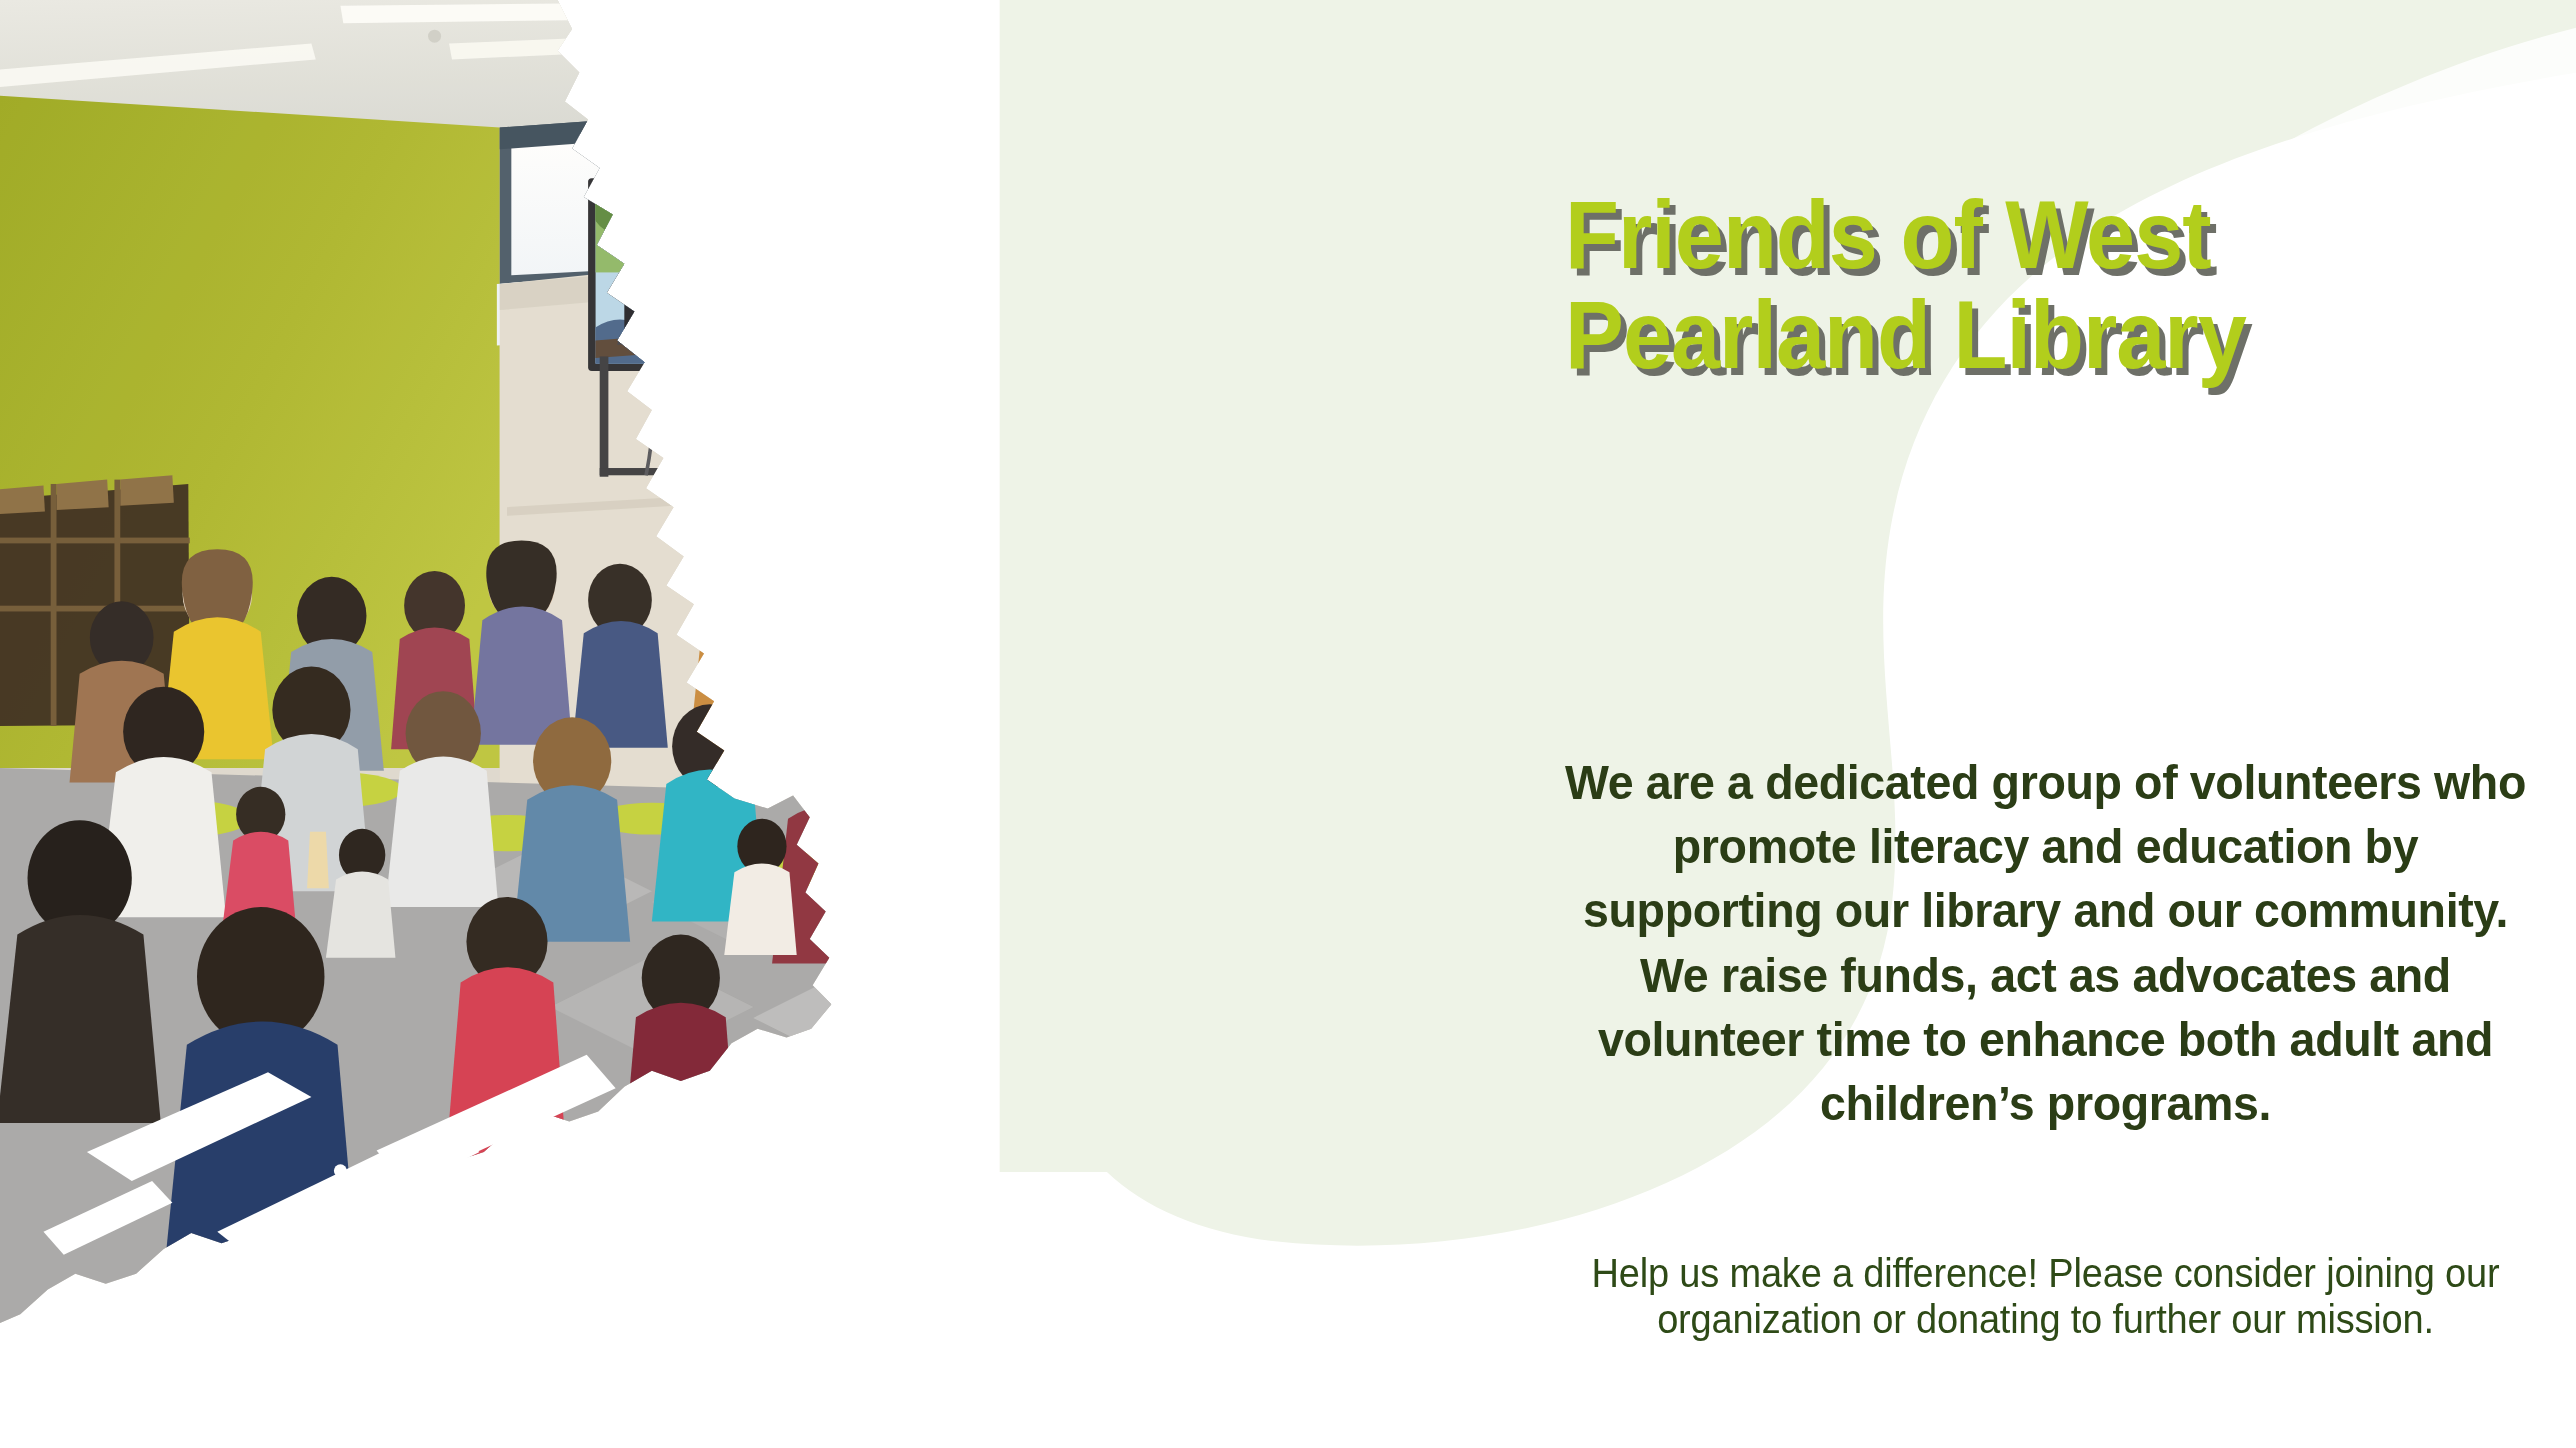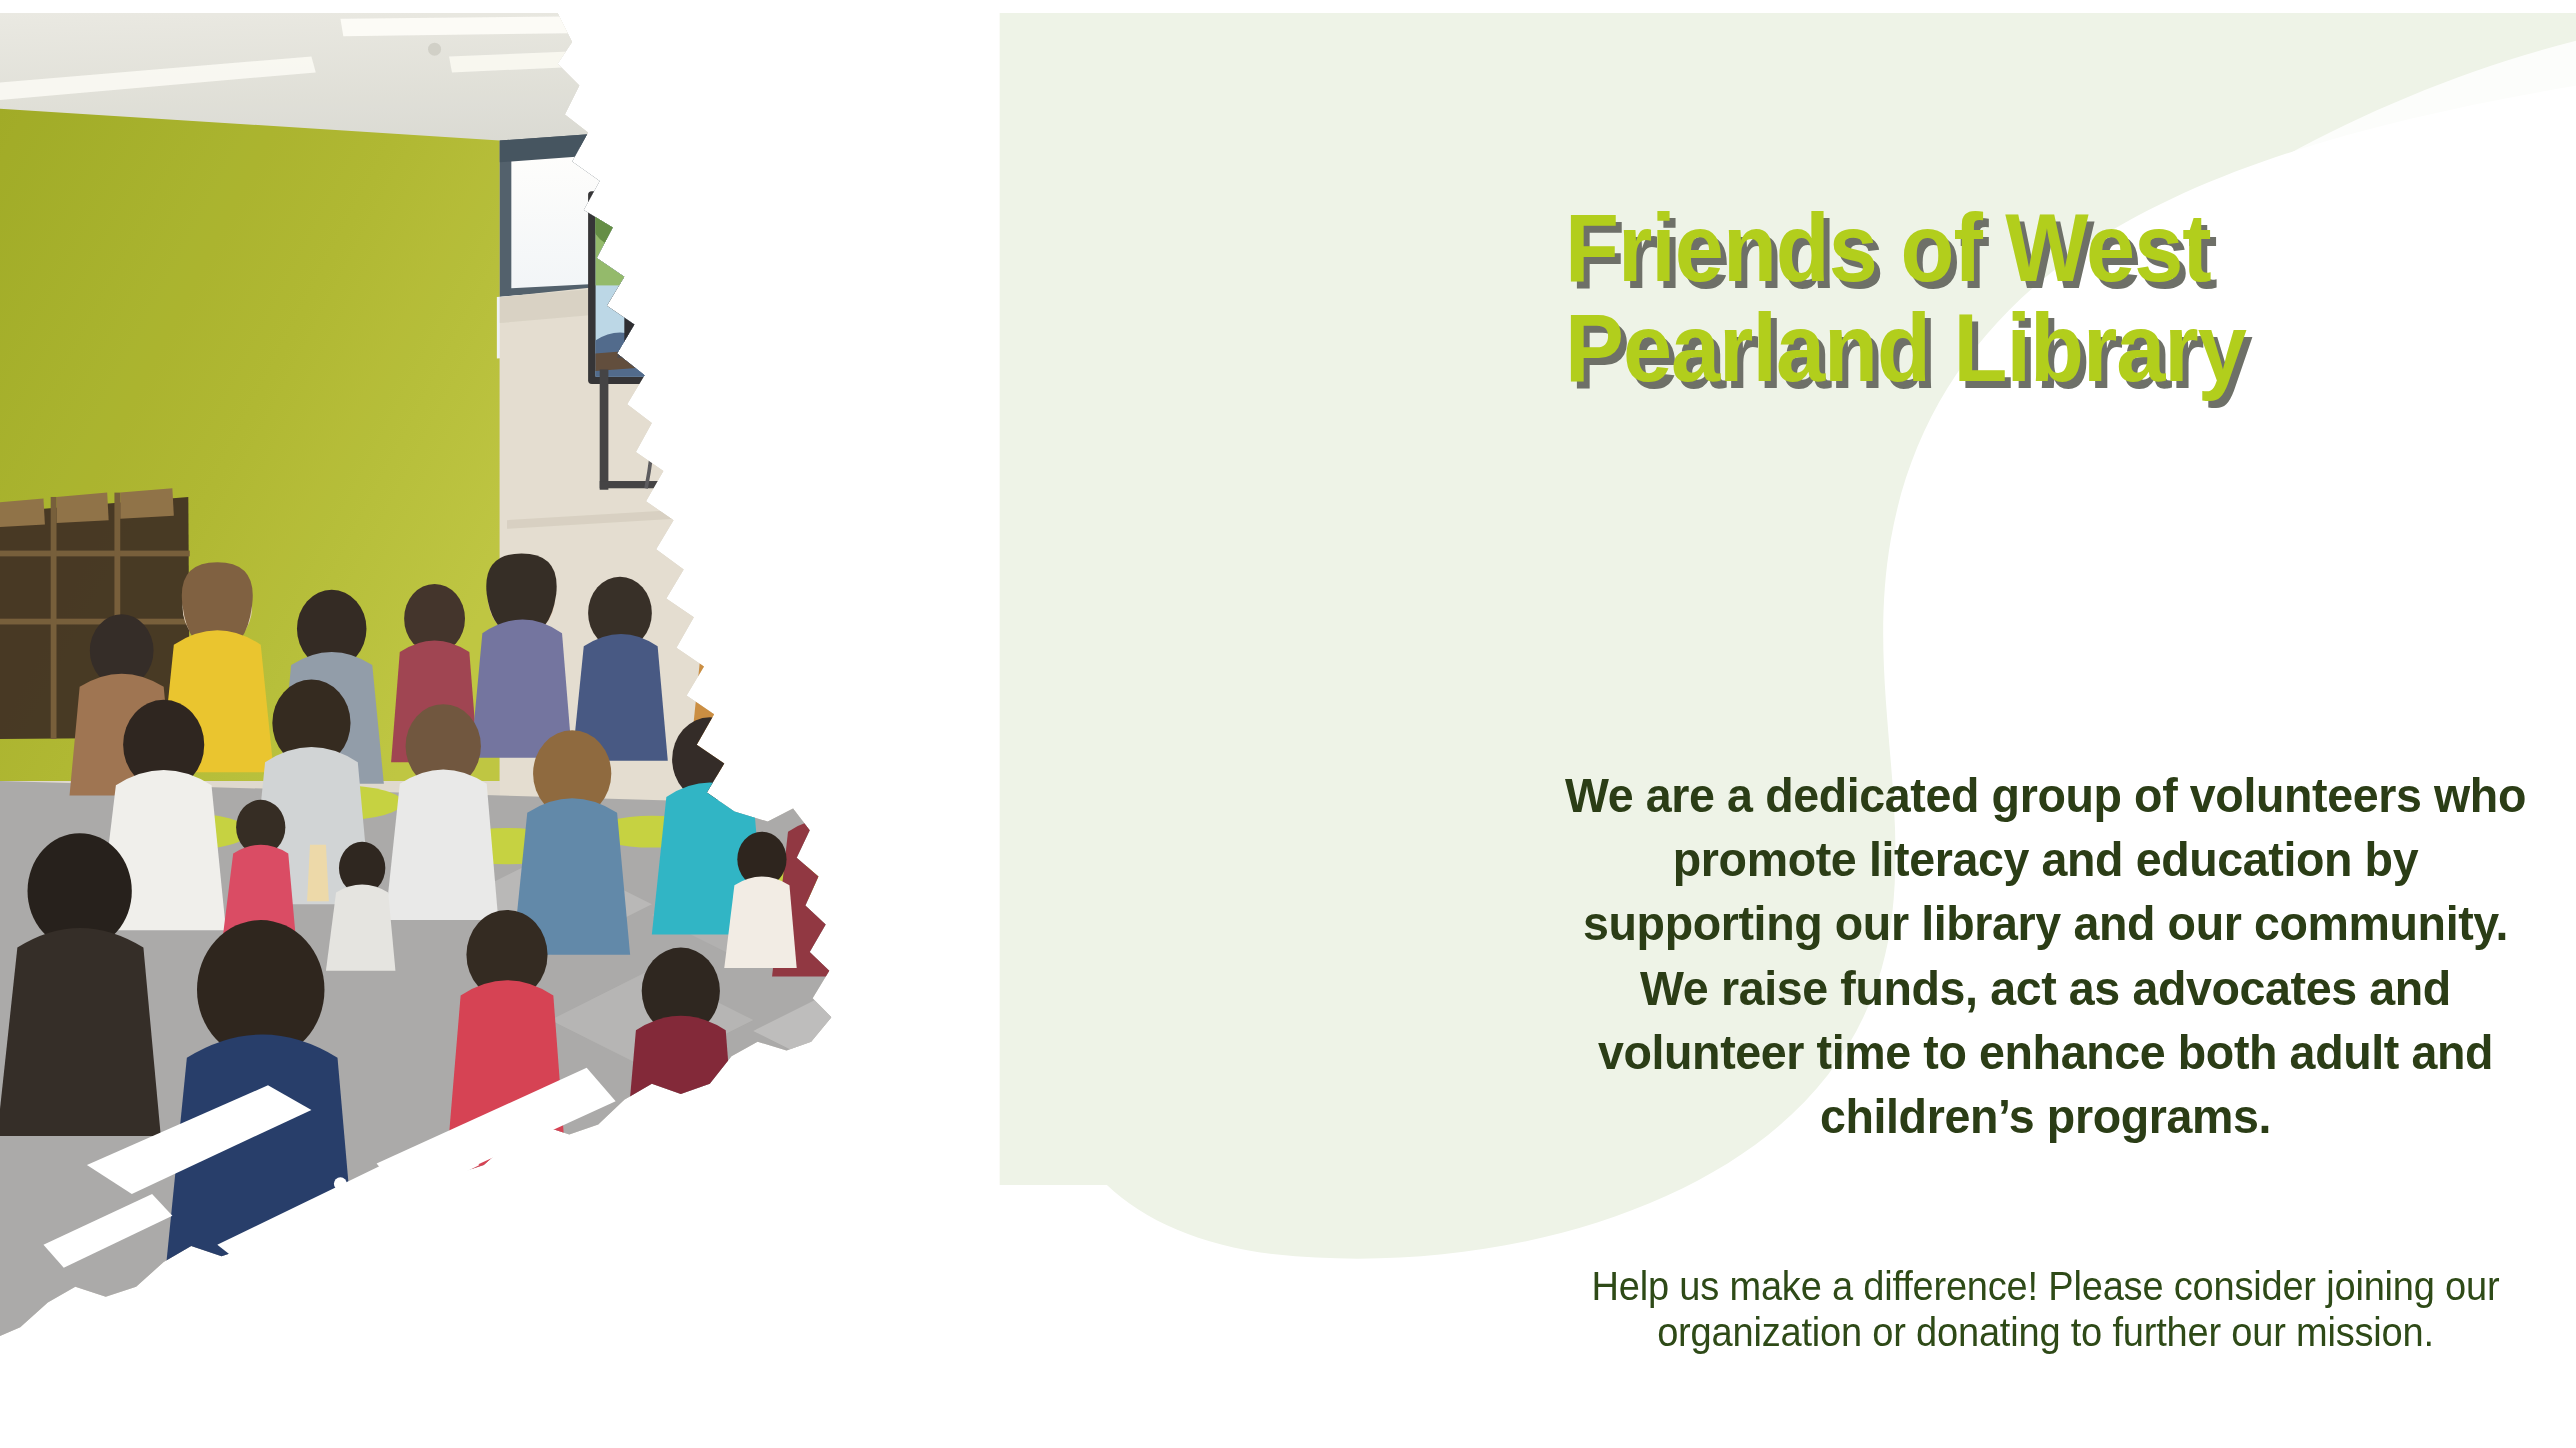--- a/index.html
+++ b/index.html
@@ -2,21 +2,21 @@
 <html style="font-size:11.6px"><head>
 <meta charset="utf-8">
 <title>Friends of West Pearland Library</title>
 <style>
   * { margin:0; padding:0; box-sizing:border-box; }
   html, body {
     width:2576px; height:1449px; overflow:hidden;
     background:#ffffff;
     font-family:"Liberation Sans", sans-serif;
   }
-  #slide { position:relative; width:2576px; height:1387px; background:#ffffff; overflow:hidden;margin-top:13px; }
+  #slide { position:relative; width:2576px; height:1387px; background:#ffffff; overflow:hidden; }
 
   
   .bg-layer { position:absolute; inset:0; }
   .bg-svg { position:absolute; inset:0; width:100%; height:100%; display:block; }
 
   
   .photo-wrap { position:absolute; left:0; top:0; width:1492px; height:1449px; }
   .photo-svg  { position:absolute; left:0; top:0; width:1492px; height:1449px; display:block; }
 
   

